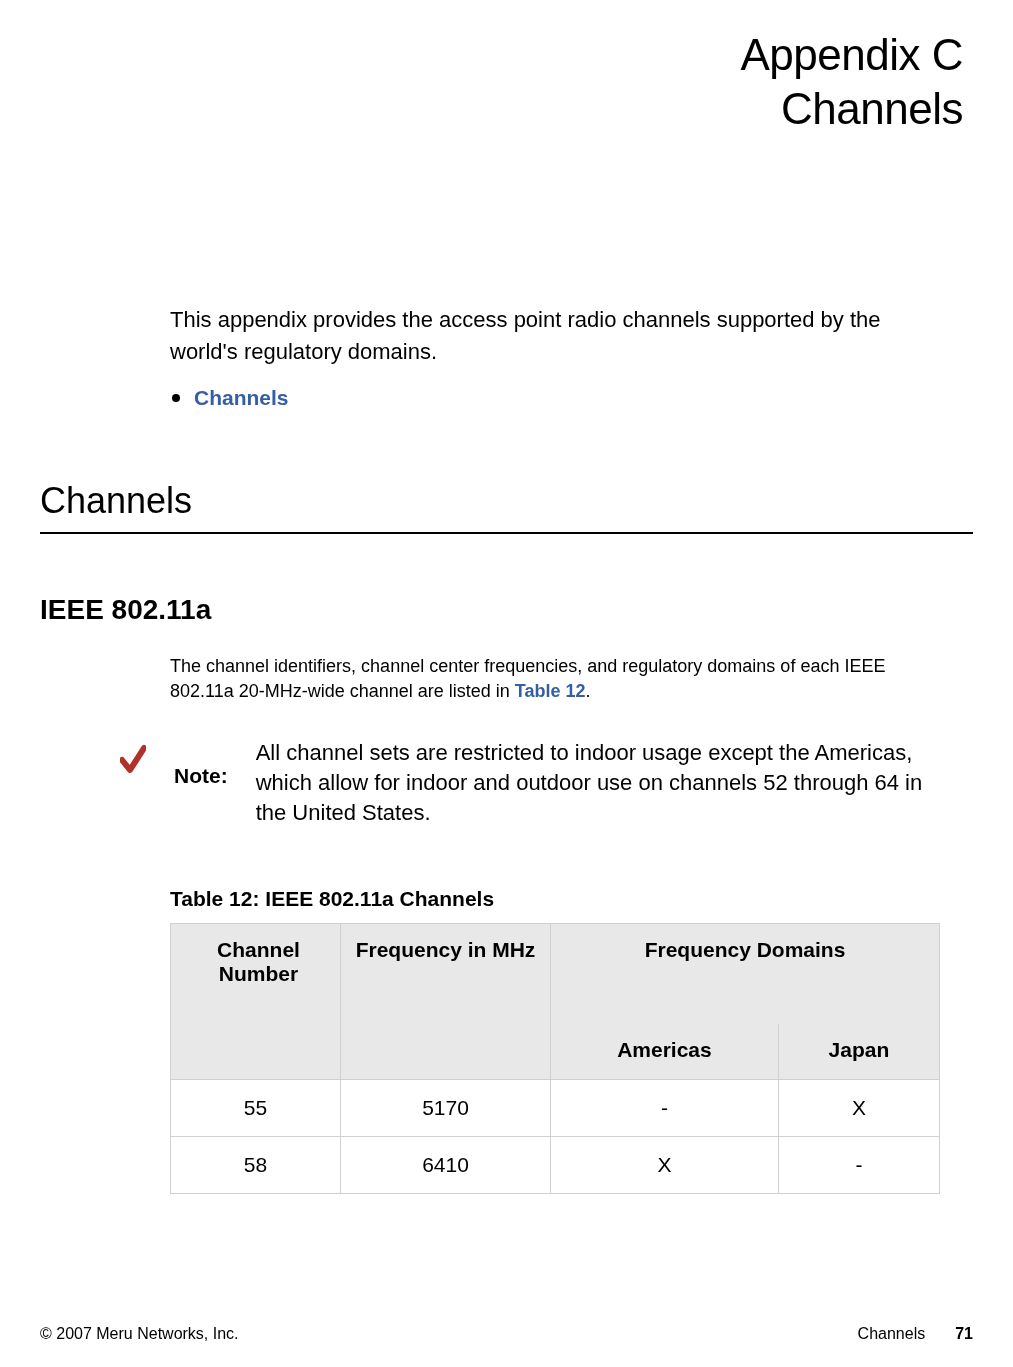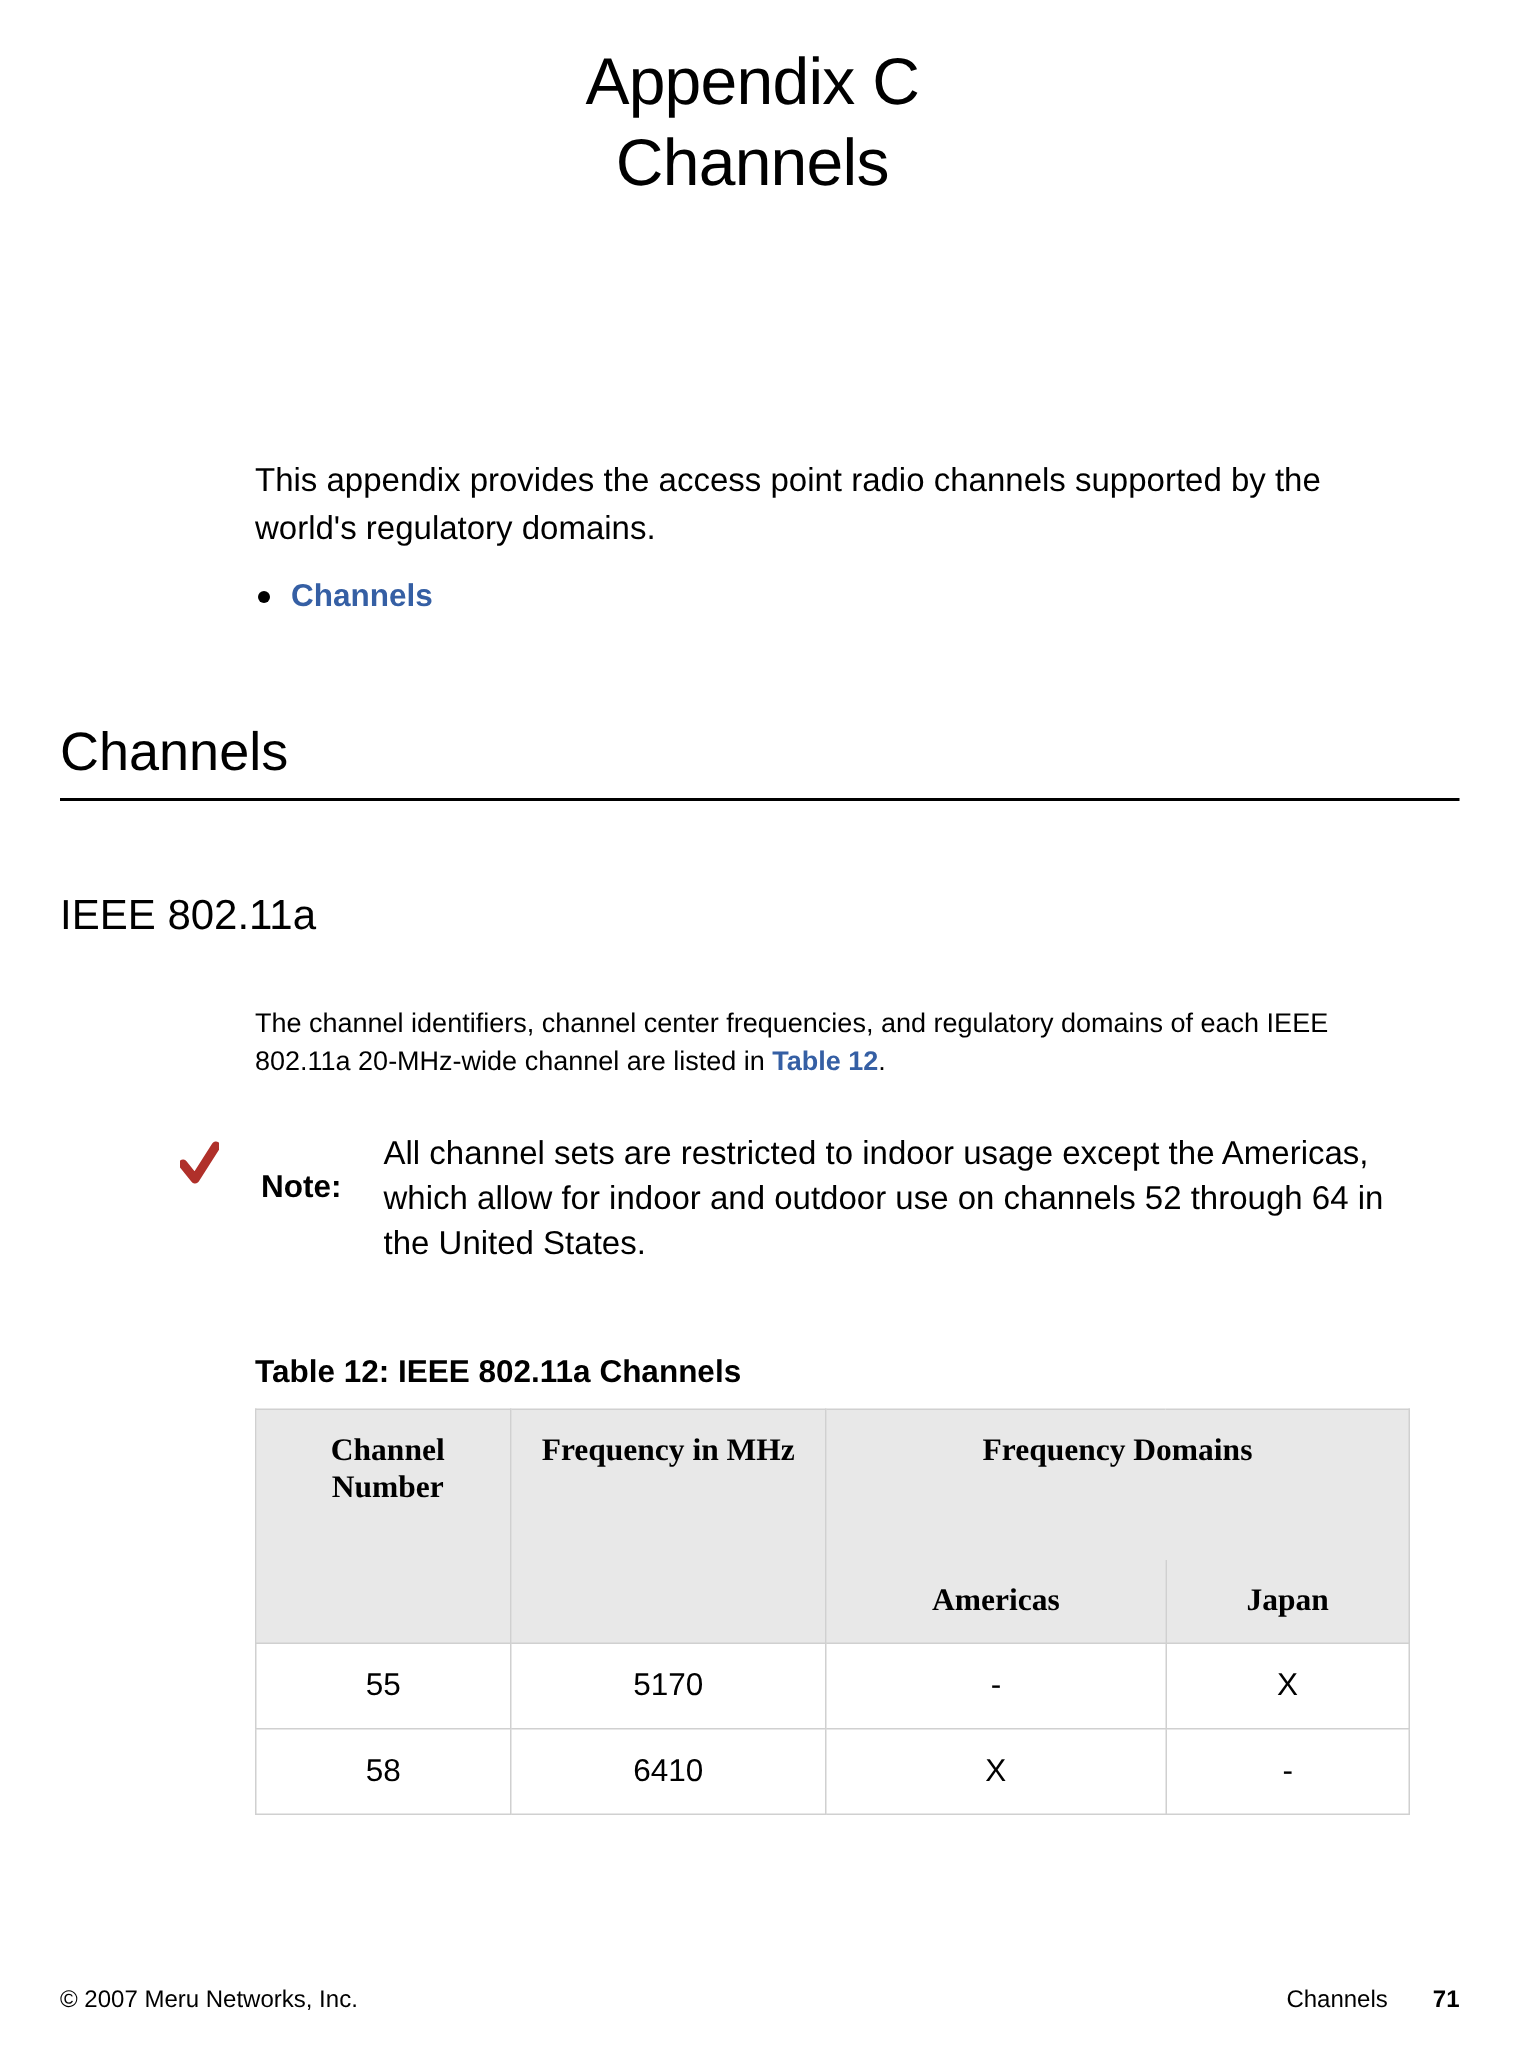--- a/index.html
+++ b/index.html
@@ -6,21 +6,21 @@
     body {
       background: #fff;
       font-family: "Trebuchet MS", "Lucida Sans", Verdana, sans-serif;
       color: #000;
       width: 1013px;
       height: 1367px;
       position: relative;
       padding: 30px 40px 0 40px;
     }
     .title-block {
-      text-align: center;
+      text-align: right;
       margin-right: 10px;
     }
     .title-line1 {
       font-size: 44px;
       font-weight: 400;
       letter-spacing: -0.5px;
       margin-bottom: 4px;
     }
     .title-line2 {
       font-size: 44px;
@@ -64,22 +64,22 @@
       font-weight: 400;
       margin-bottom: 10px;
     }
     .section-rule {
       border: none;
       border-top: 2px solid #000;
       margin-bottom: 60px;
     }
     .subheading {
       font-size: 28px;
-      font-weight: 400;
-      margin-bottom: 44px;
+      font-weight: 700;
+      margin-bottom: 28px;
     }
     .sub-intro {
       margin-left: 130px;
       margin-right: 30px;
       font-size: 18px;
       line-height: 1.4;
       margin-bottom: 34px;
     }
     .link-text { color: #355fa4; font-weight: bold; }
     .note-block {
@@ -121,21 +121,20 @@
       border: 1px solid #d0d0d0;
       text-align: center;
       vertical-align: middle;
     }
     table.channels thead th {
       background: #e8e8e8;
       font-weight: bold;
       font-size: 21px;
       padding: 14px 10px;
       vertical-align: top;
-      font-family: Liberation Serif, serif;
     }
     .th-top {
       height: 100px;
     }
     .th-chan { width: 170px; text-align: left; padding-left: 16px !important; }
     .th-freq { width: 210px; }
     .th-reg  { width: 390px; }
     .th-sub { height: 56px; font-size: 21px; }
     table.channels tbody td {
       font-size: 21px;

